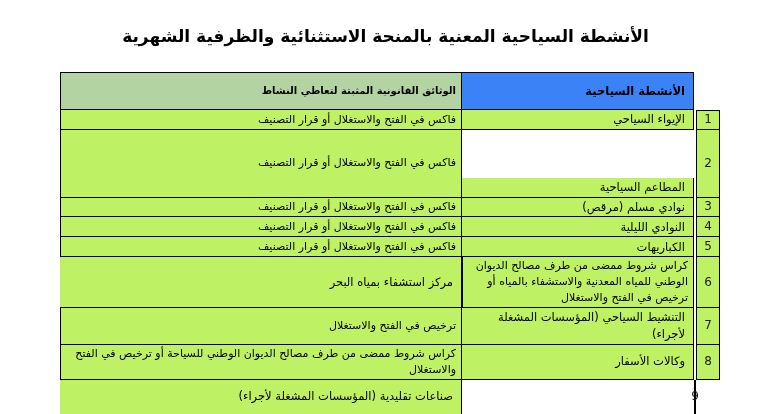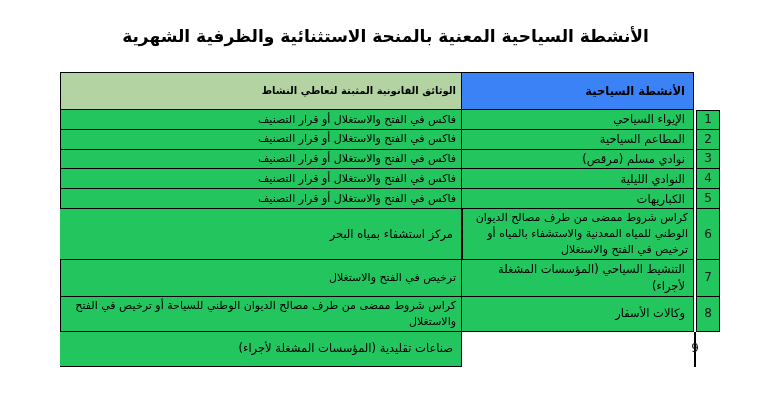--- a/index.html
+++ b/index.html
@@ -28,21 +28,21 @@
     grid-template-columns:402px 232px 2px 24px;
     grid-auto-rows:auto;
   }
   .cell{
     box-sizing:border-box;
     direction:rtl;
     display:flex;
     align-items:center;
     border-right:1px solid #000;
     border-bottom:1px solid #000;
-    background:#22c55e;
+    background:#bef264;
     font-size:11px;
     line-height:1.45;
   }
   
   .cell.doc{
     border-left:1px solid #000;
     justify-content:flex-start; 
     text-align:right;
     padding:1px 5px 1px 10px;
   }
@@ -90,21 +90,21 @@
   <div class="cell doc hdr" style="background: rgb(179, 211, 162);">الوثائق القانونية المثبتة لتعاطي النشاط</div>
   <div class="cell act hdr" style="background: #3b82f6;">الأنشطة السياحية</div>
   <div class="spacer"></div>
   <div class="hdr-empty"></div>
 
 <div class="cell doc" style="min-height: 20px;">فاكس في الفتح والاستغلال أو قرار التصنيف</div>
     <div class="cell act" style="min-height: 20px;">الإيواء السياحي</div>
     <div class="spacer"></div>
     <div class="cell num first-num" style="min-height: 20px;">1</div>
     <div class="cell doc" style="min-height: 19px;">فاكس في الفتح والاستغلال أو قرار التصنيف</div>
-    <div class="cell act" style="min-height: 19px;">المطاعم السياحية</div>
+    <div class="cell act" style="min-height: 19px; margin-top: 48px;">المطاعم السياحية</div>
     <div class="spacer"></div>
     <div class="cell num" style="min-height: 19px;">2</div>
     <div class="cell doc" style="min-height: 19px;">فاكس في الفتح والاستغلال أو قرار التصنيف</div>
     <div class="cell act" style="min-height: 19px;">نوادي مسلم (مرقص)</div>
     <div class="spacer"></div>
     <div class="cell num" style="min-height: 19px;">3</div>
     <div class="cell doc" style="min-height: 20px;">فاكس في الفتح والاستغلال أو قرار التصنيف</div>
     <div class="cell act" style="min-height: 20px;">النوادي الليلية</div>
     <div class="spacer"></div>
     <div class="cell num" style="min-height: 20px;">4</div>

